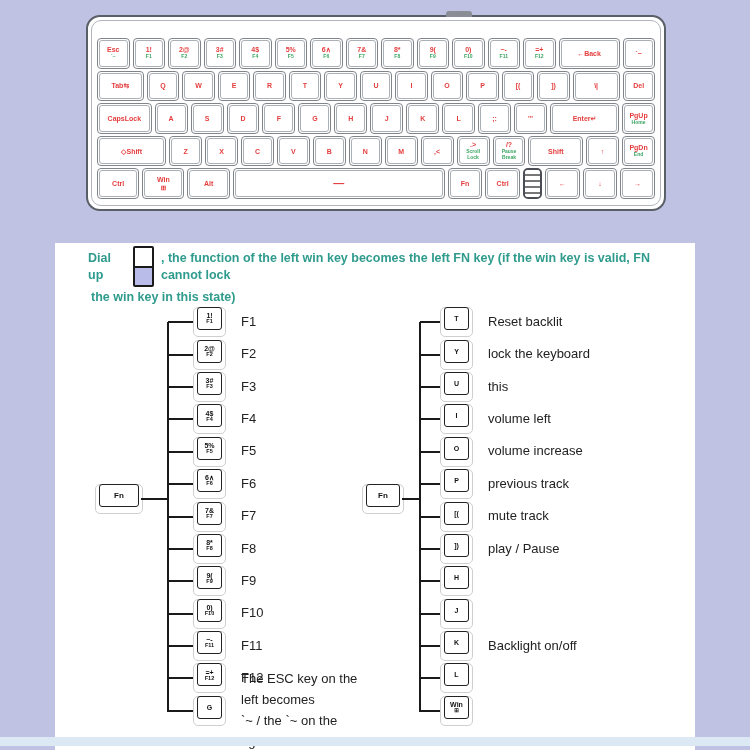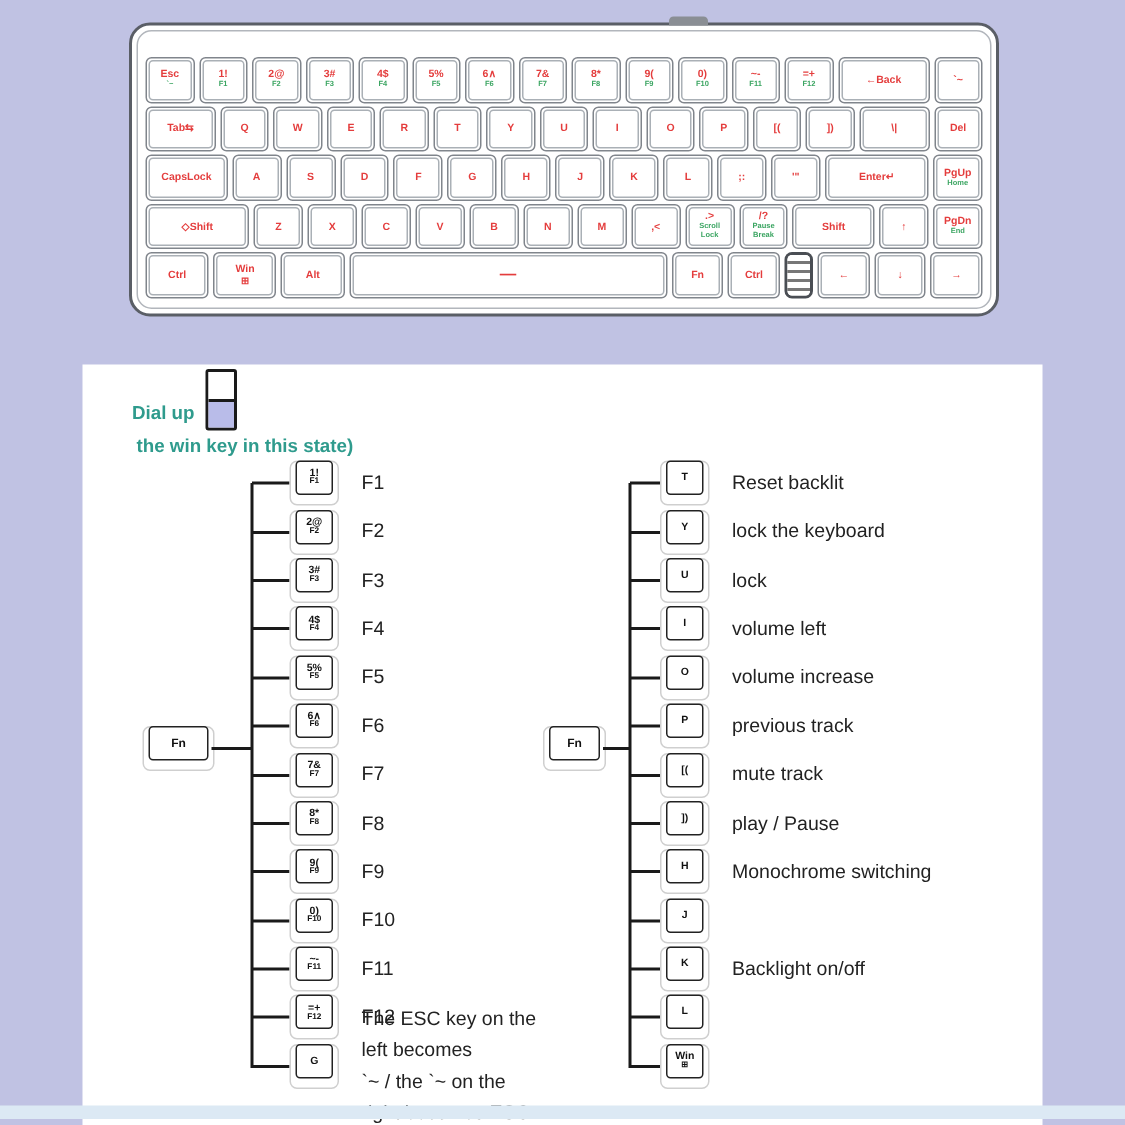--- a/index.html
+++ b/index.html
@@ -588,20 +588,21 @@
 
   <div class="panel">
 
     <div class="intro">
       <div class="intro-row">
         <span data-bind="intro.pre">Dial up</span>
         <span class="sw">
           <span class="sw-top"></span>
           <span class="sw-bot"></span>
         </span>
+        <span data-bind="intro.line1">, the function of the left win key becomes the left FN key (if the win key is valid, FN cannot lock</span>
       </div>
       <div class="intro-line2" data-bind="intro.line2">the win key in this state)</div>
     </div>
 
     <div class="col col-left">
       <div class="spine"></div>
       <div class="fnkey">
         <span class="dface">
           <span class="dt" data-bind="panel.left.fn">Fn</span>
         </span>
@@ -790,21 +791,21 @@
           </div>
         
           <div class="drow">
             <span class="branch"></span>
             <span class="dkey">
               <span class="dface">
                 <span class="dt">U</span>
 
               </span>
             </span>
-            <span class="dlabel">lock</span>
+            <span class="dlabel">this</span>
           </div>
         
           <div class="drow">
             <span class="branch"></span>
             <span class="dkey">
               <span class="dface">
                 <span class="dt">I</span>
 
               </span>
             </span>
@@ -856,21 +857,20 @@
           </div>
         
           <div class="drow">
             <span class="branch"></span>
             <span class="dkey">
               <span class="dface">
                 <span class="dt">H</span>
 
               </span>
             </span>
-            <span class="dlabel">Monochrome switching</span>
           </div>
         
           <div class="drow">
             <span class="branch"></span>
             <span class="dkey">
               <span class="dface">
                 <span class="dt">J</span>
 
               </span>
             </span>

